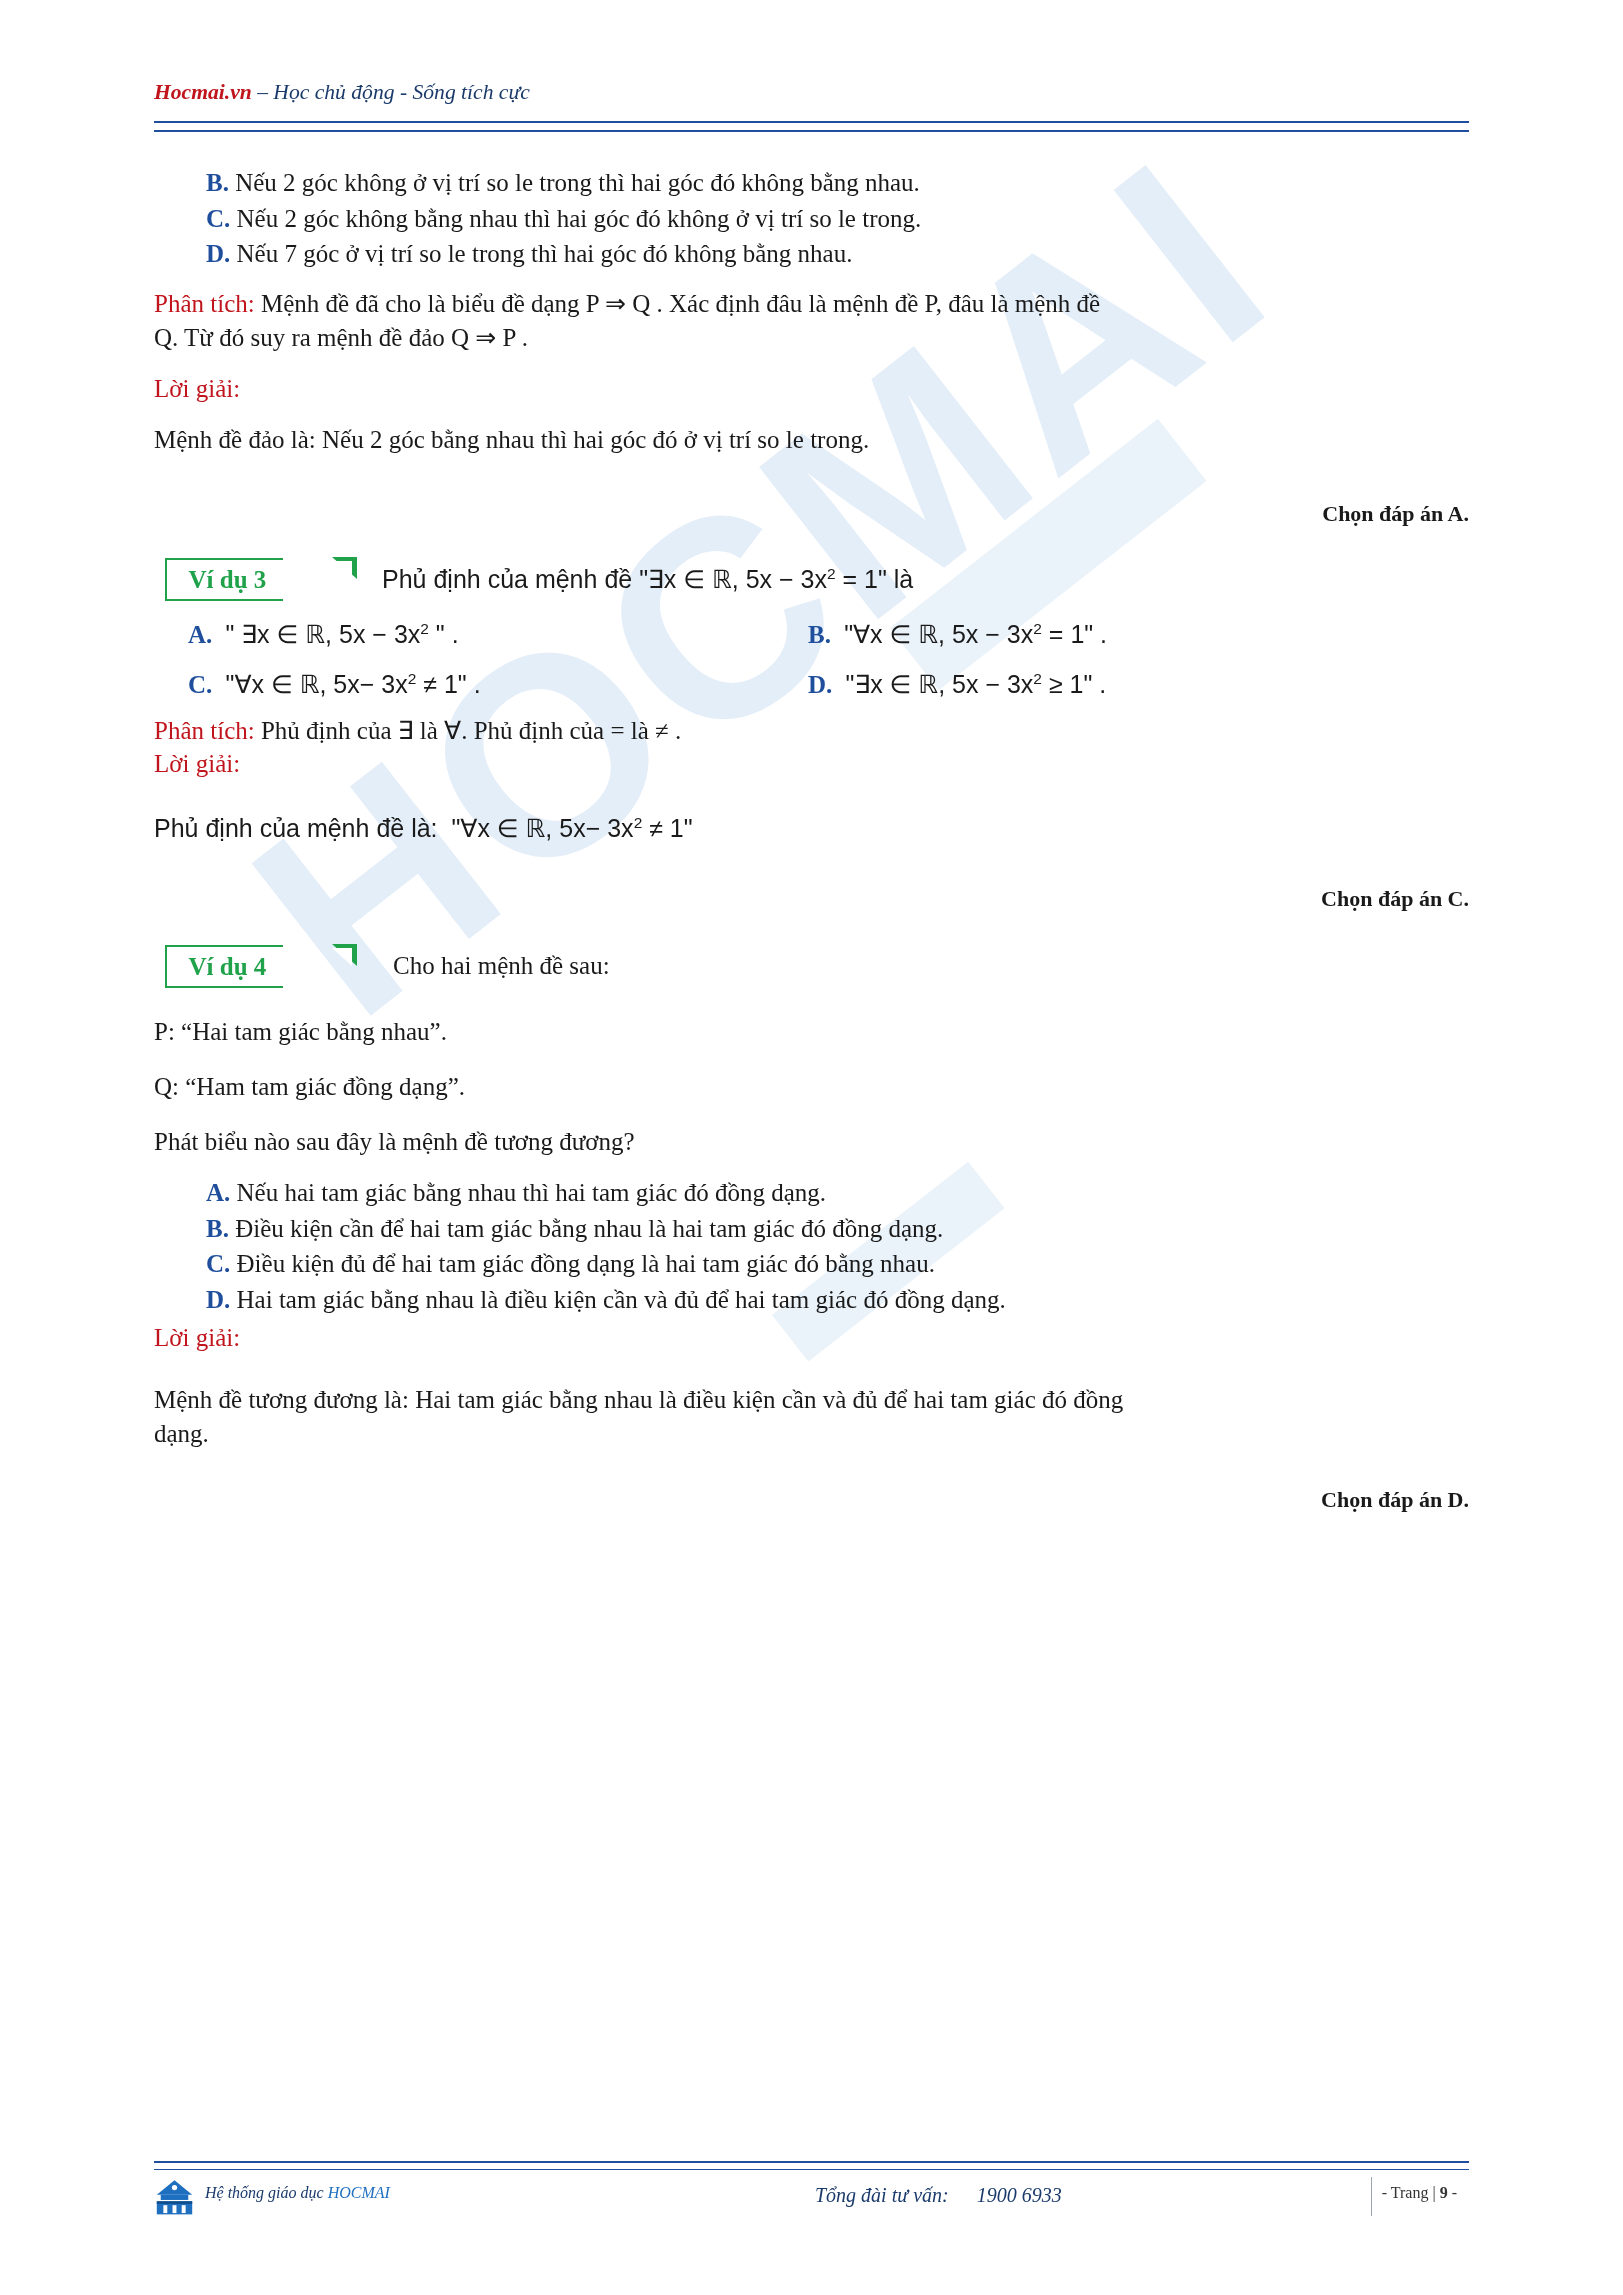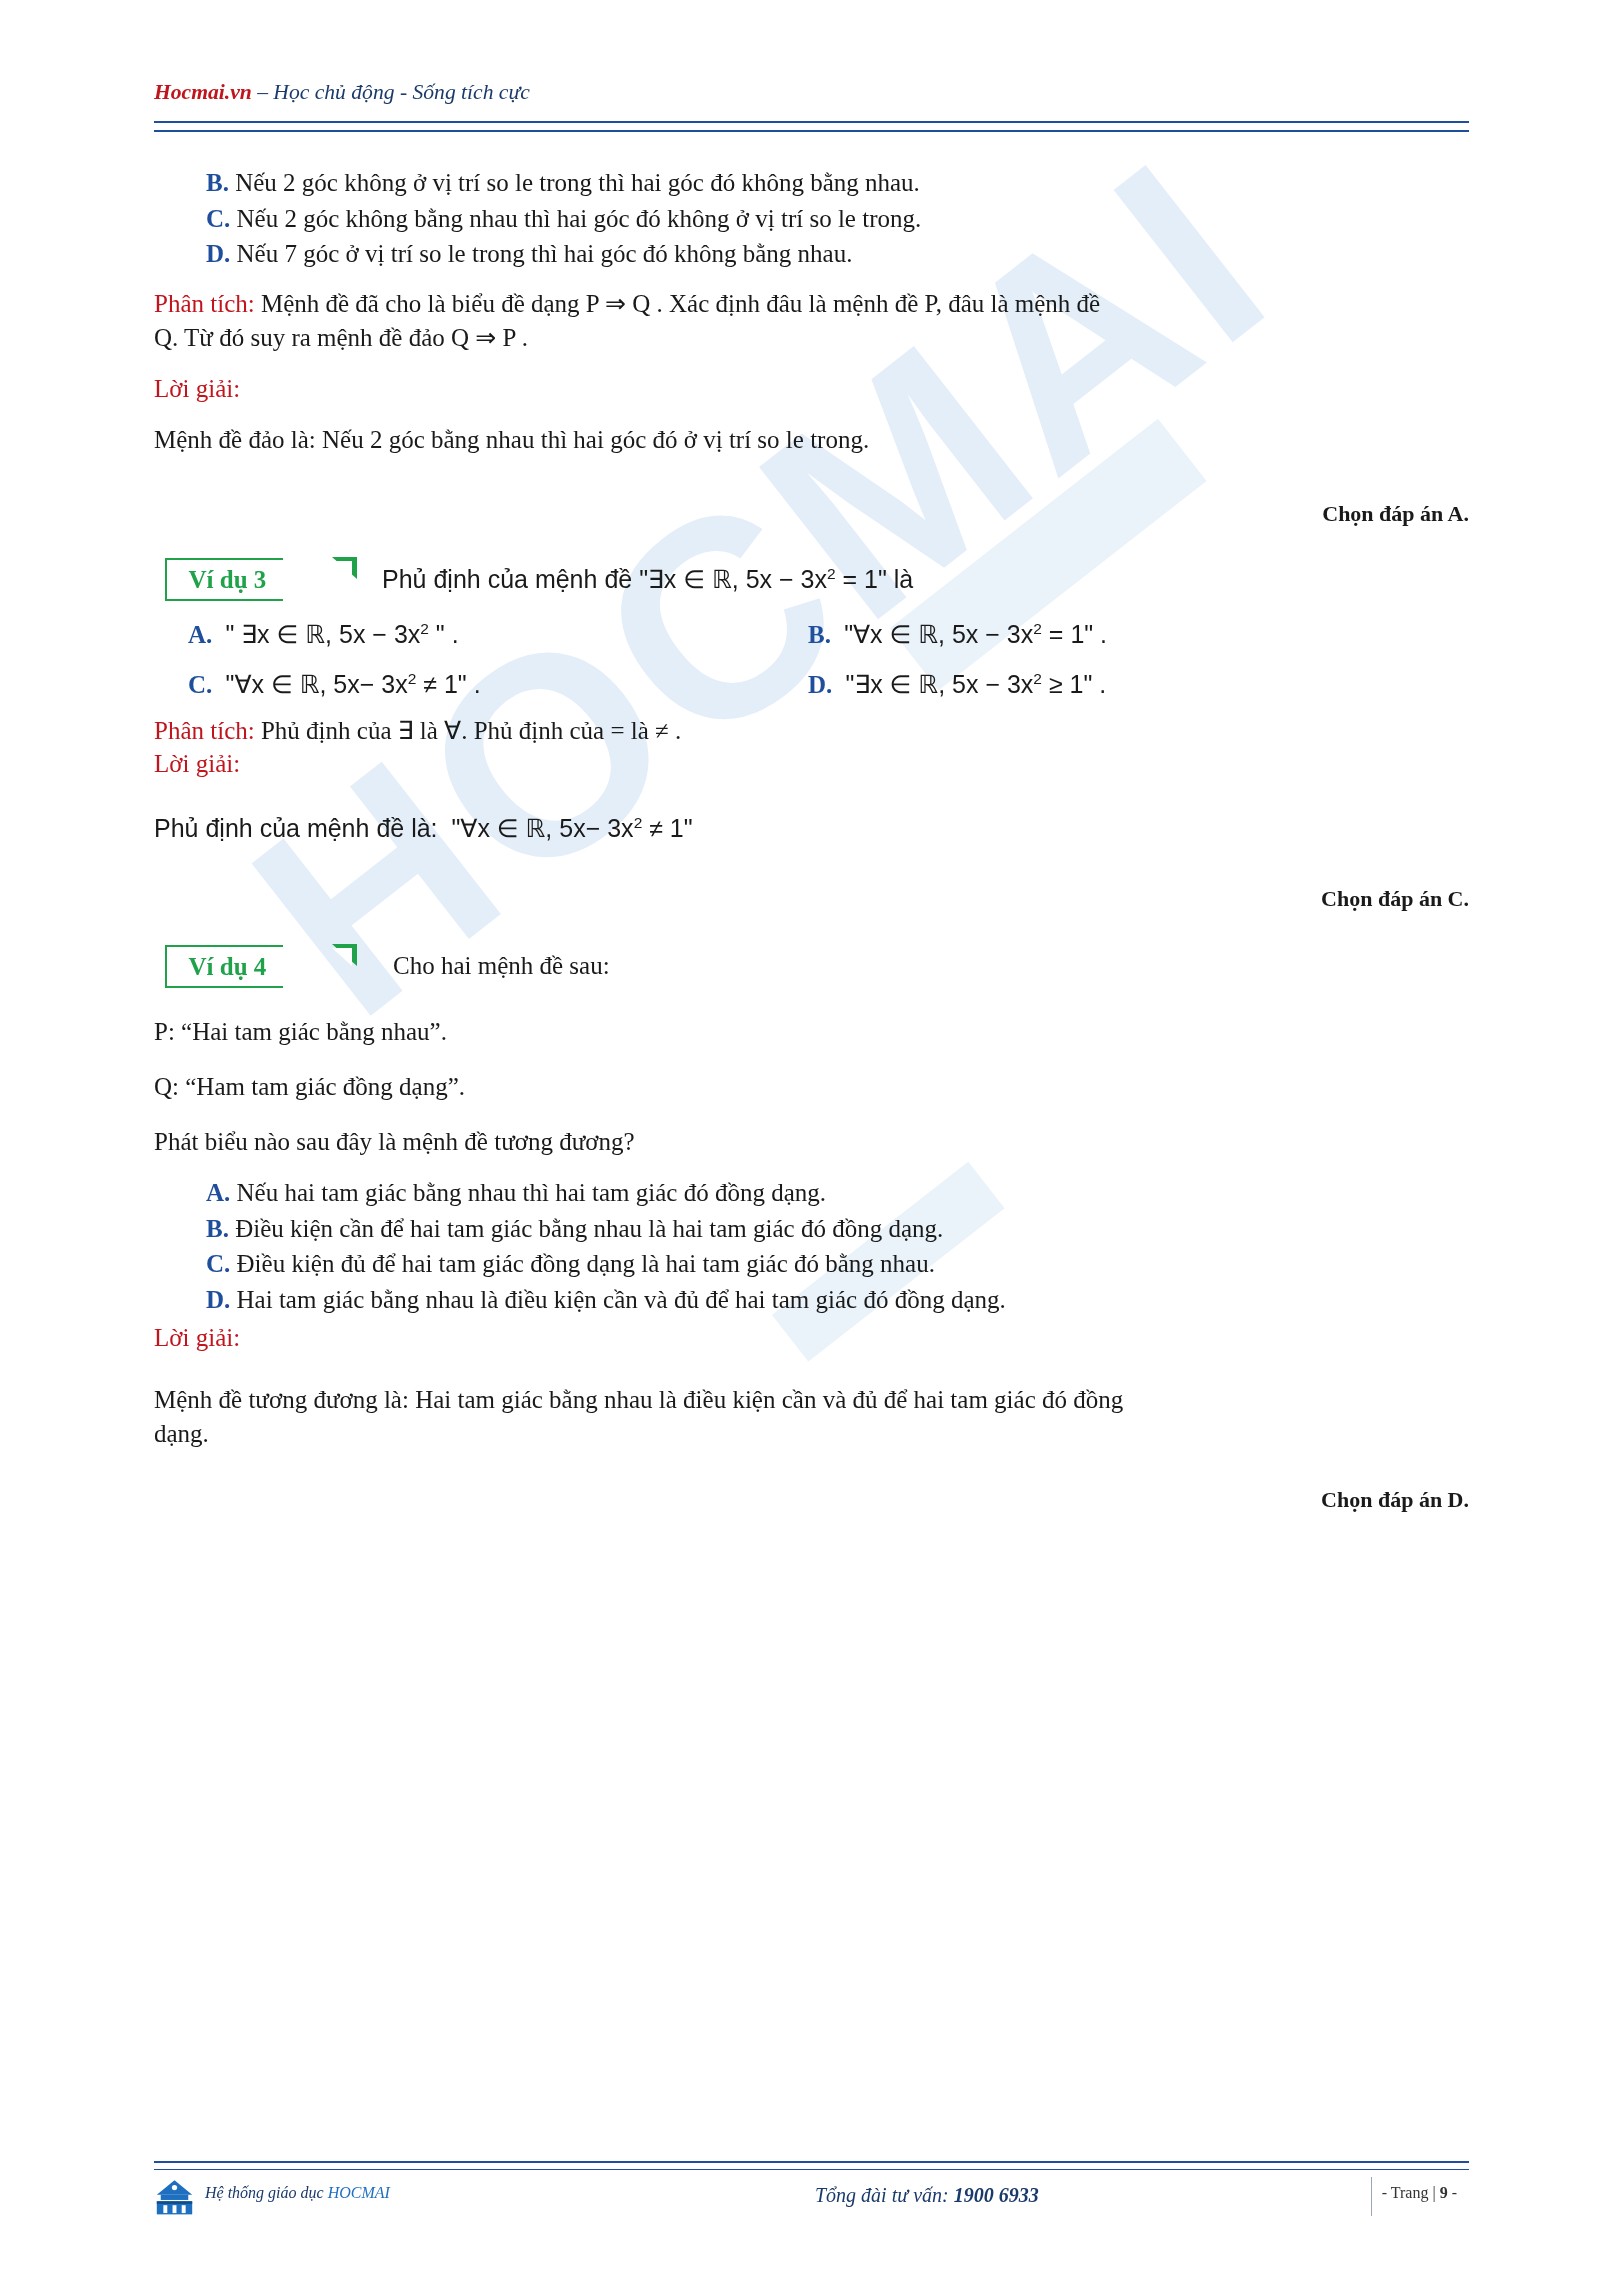--- a/index.html
+++ b/index.html
@@ -129,21 +129,21 @@
   .footer-center {
     position: absolute;
     left: 661px;
     top: 7.9px;
     font-family: "Liberation Serif", serif;
     font-style: italic;
     color: #1a3a6b;
     font-size: 20px;
     white-space: nowrap;
   }
-  .footer-center b { font-weight: bold; font-style: italic; }
+  .footer-center b { font-weight: normal; font-style: italic; margin-left: 23px; }
   .footer-divider {
     position: absolute;
     left: 1217px;
     top: 1.3px;
     width: 1.3px;
     height: 39px;
     background: #9aa7b5;
   }
   .footer-right {
     position: absolute;

